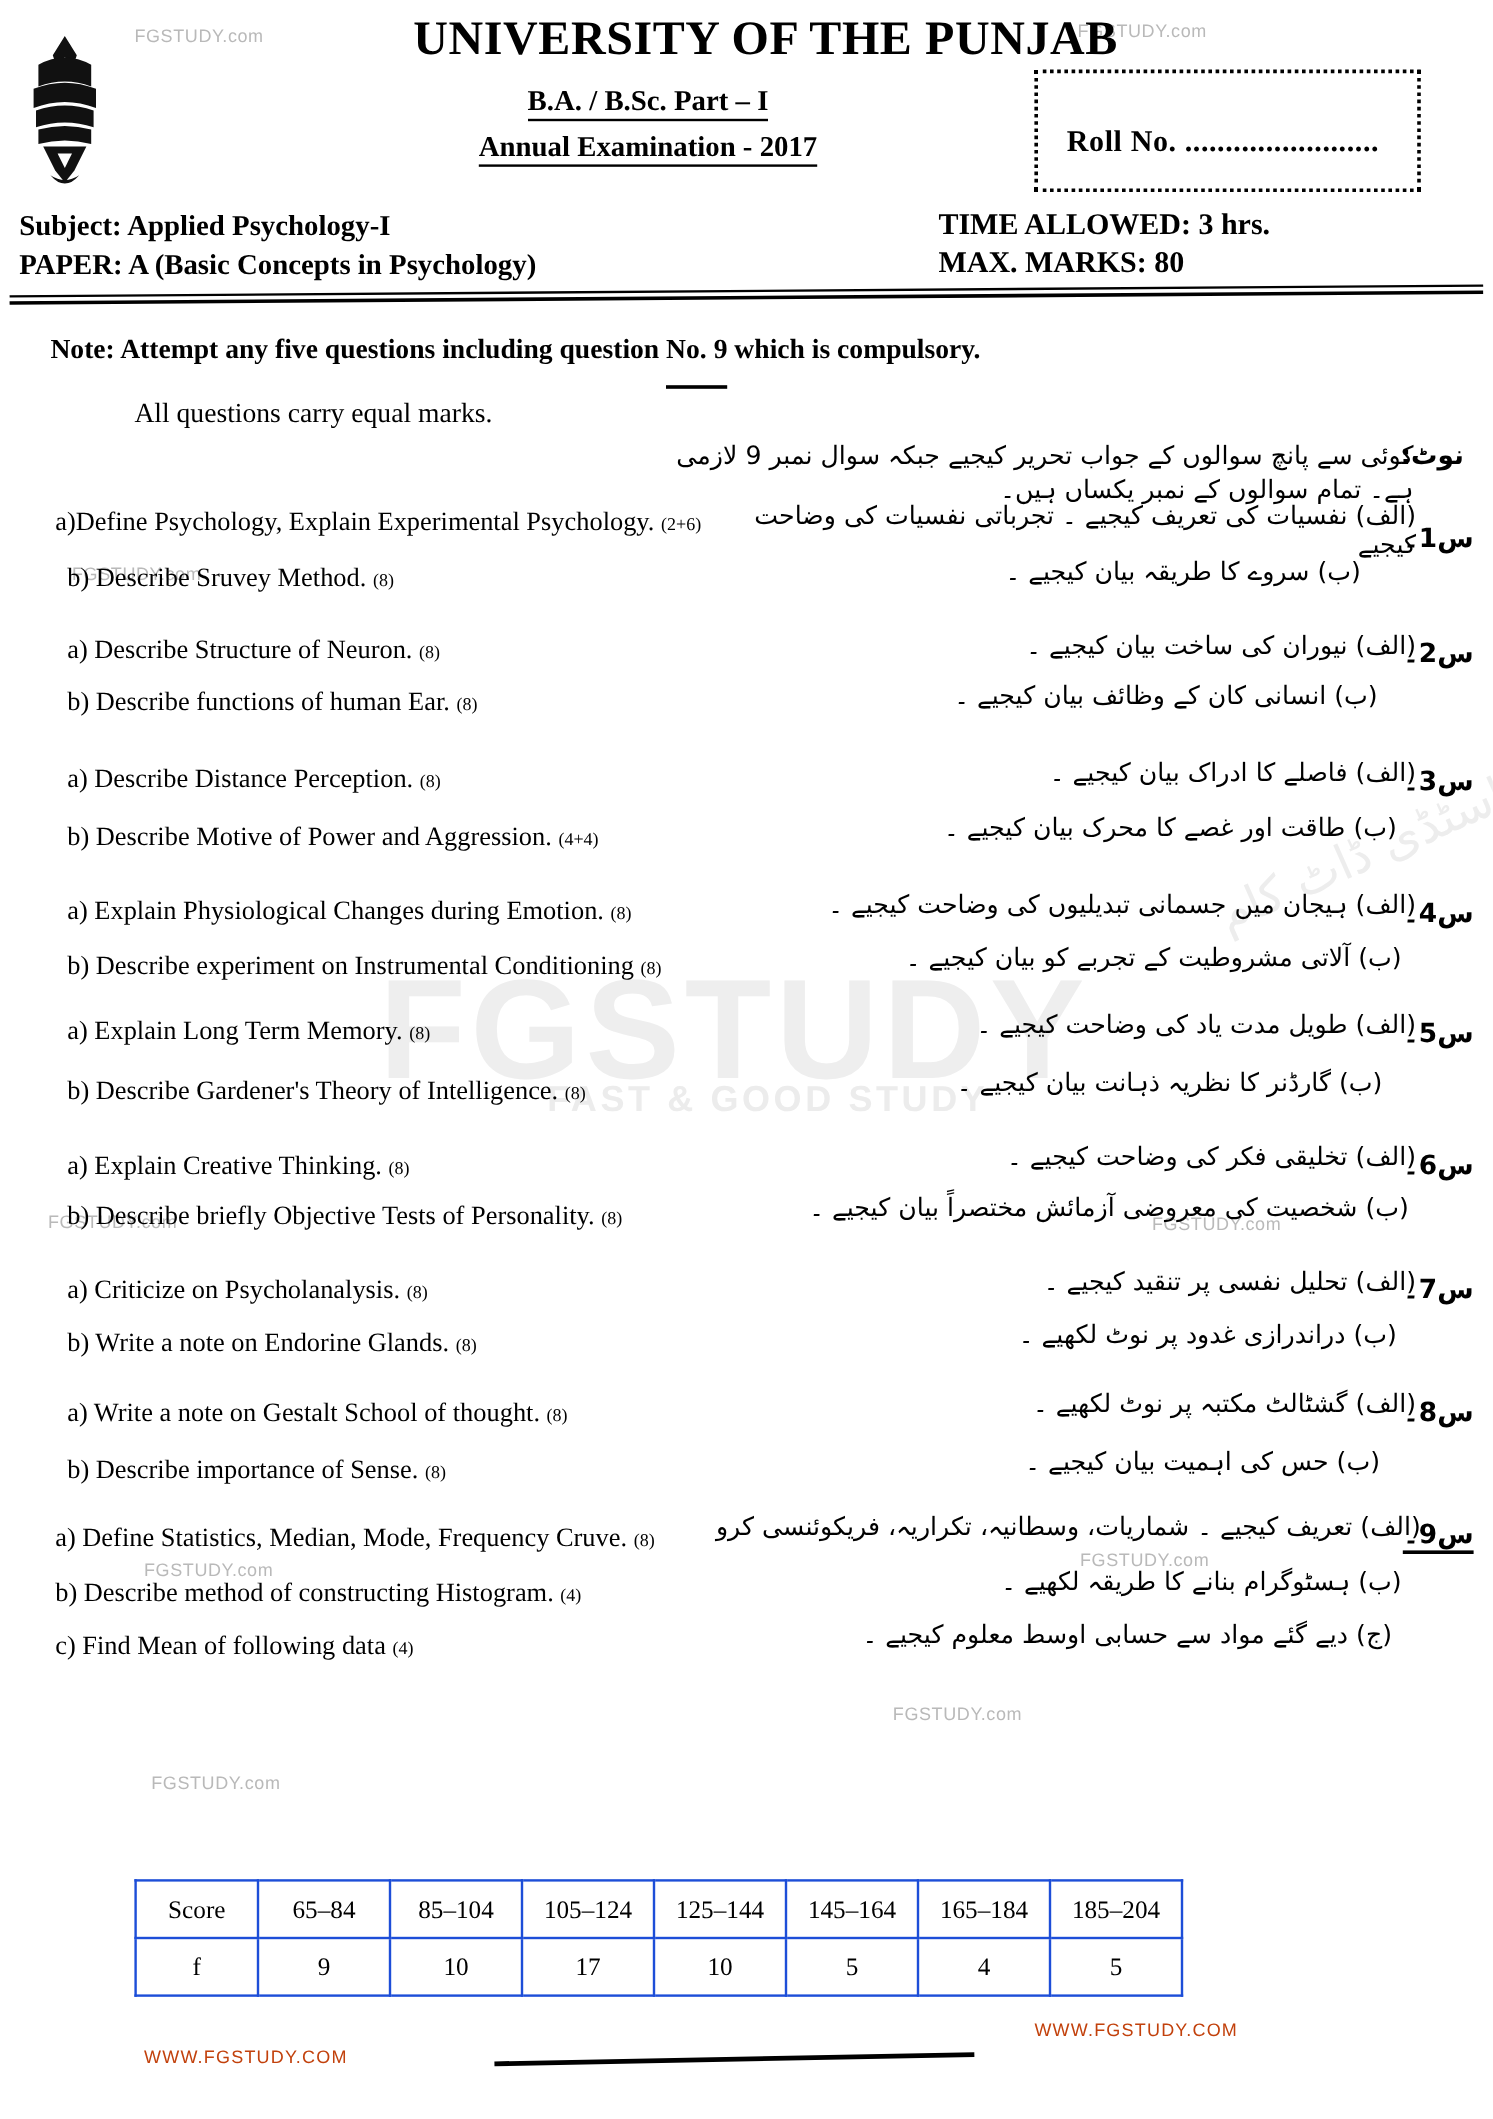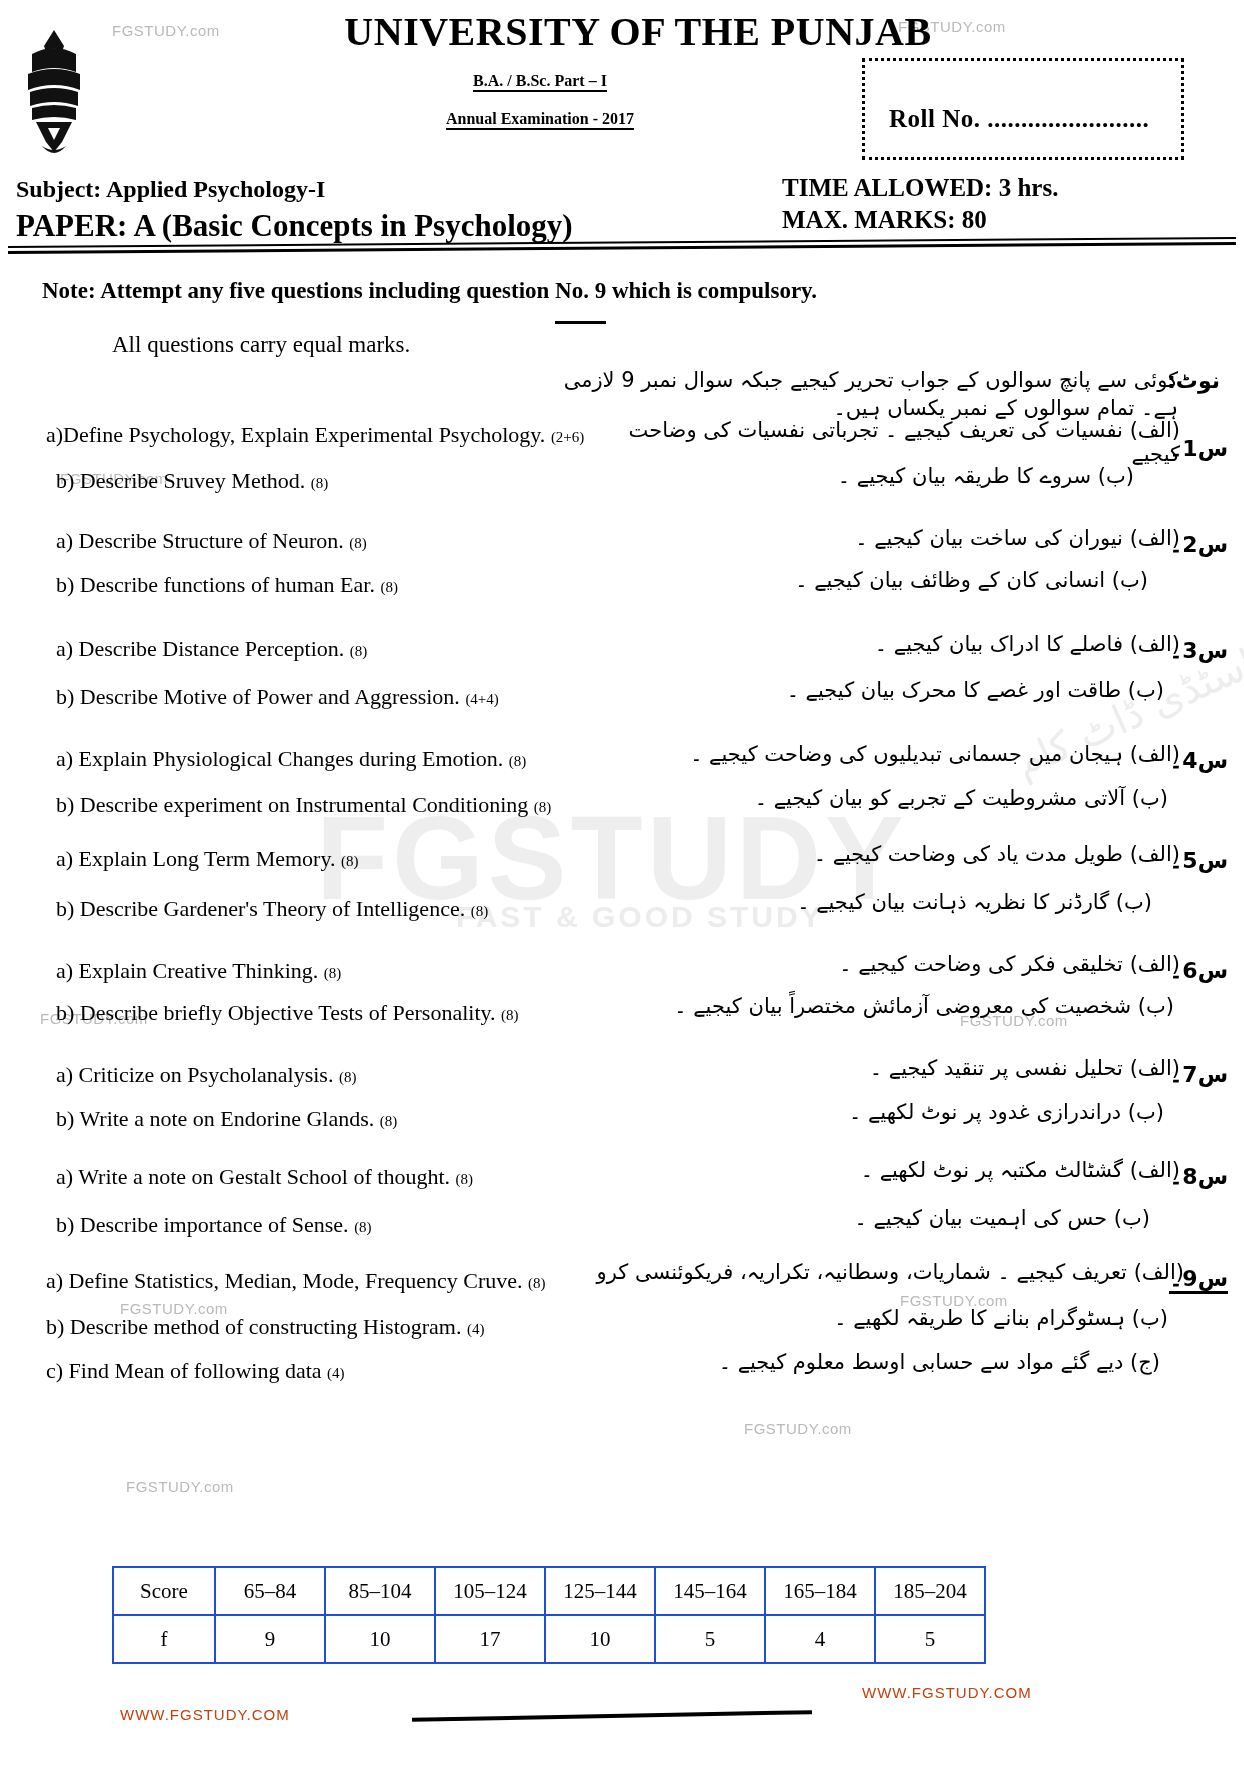--- a/index.html
+++ b/index.html
@@ -76,21 +76,21 @@
     left: 18px;
     top: 28px;
     width: 72px;
     height: 130px;
   }
   .exam-line1, .exam-line2 {
     position: absolute;
     left: 330px;
     width: 420px;
     text-align: center;
-    font-size: 16px;
+    font-size: 24px;
     font-weight: bold;
   }
   .exam-line1 { top: 72px; }
   .exam-line2 { top: 110px; }
   .exam-line1 span, .exam-line2 span {
     border-bottom: 2px solid #000;
     padding-bottom: 1px;
   }
   .roll-box {
     position: absolute;
@@ -113,21 +113,21 @@
     position: absolute;
     left: 16px;
     top: 176px;
     font-size: 24px;
     font-weight: bold;
   }
   .paper {
     position: absolute;
     left: 16px;
     top: 208px;
-    font-size: 31px;
+    font-size: 24px;
     font-weight: bold;
   }
   .time {
     position: absolute;
     left: 782px;
     top: 174px;
     font-size: 25px;
     font-weight: bold;
   }
   .marks {

